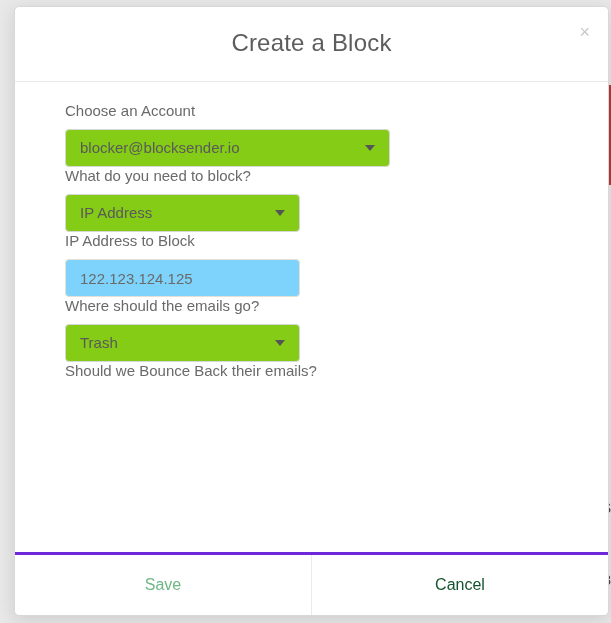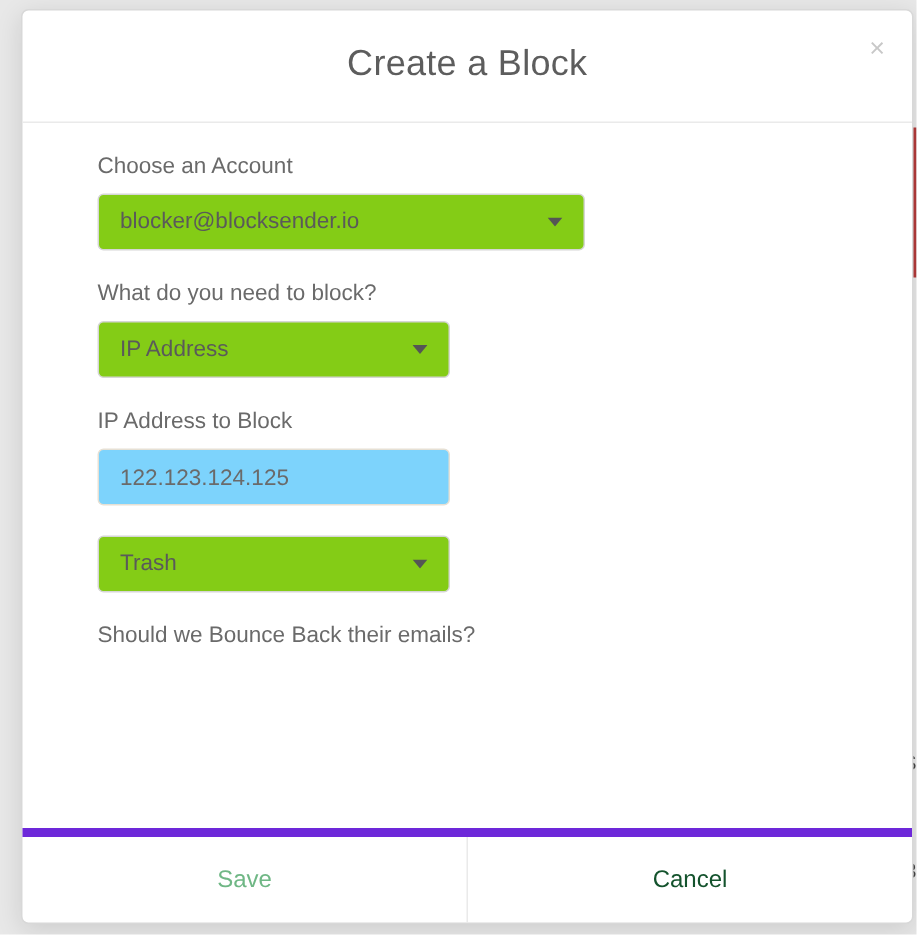--- a/index.html
+++ b/index.html
@@ -72,21 +72,20 @@
       padding: 20px 50px 10px;
       overflow: auto;
     }
     .field-label {
       font-size: 15px;
       color: #6a6a6a;
       font-weight: 500;
       margin-bottom: 10px;
     }
     .field-group {
-      margin-bottom: 20px;
     }
     .dropdown {
       position: relative;
       display: inline-block;
       border: 1px solid #d6d6d6;
       border-radius: 4px;
       background: #84cc16;
       height: 38px;
       cursor: pointer;
     }
@@ -150,21 +149,21 @@
     }
     .radio-label {
       font-size: 15px;
       color: #616161;
     }
     .hl {
       background: #f3ec4a;
       padding: 0 1px;
     }
     .modal-footer {
-      border-top: 6px solid #6d28d9;
+      border-top: 3px solid #6d28d9;
       display: flex;
       height: 63px;
       text-align: center;
     }
     .footer-btn {
       flex: 1;
       display: flex;
       align-items: center;
       justify-content: center;
       font-size: 16px;
@@ -215,20 +214,21 @@
         </span>
       </div>
     </div>
 
     <div class="field-group">
       <div class="field-label">IP Address to Block</div>
       <input class="text-input" type="text" value="122.123.124.125" style="">
     </div>
 
     <div class="field-group">
+      <div class="field-label">Where should the emails go?</div>
       <div class="dropdown std">
         <div class="dropdown-val">Trash</div>
         <span class="caret">
           <svg width="10" height="6" viewBox="0 0 10 6">
               <path d="M0 0 L5 6 L10 0 Z" fill="#555"></path>
             </svg>
         </span>
       </div>
     </div>
 

